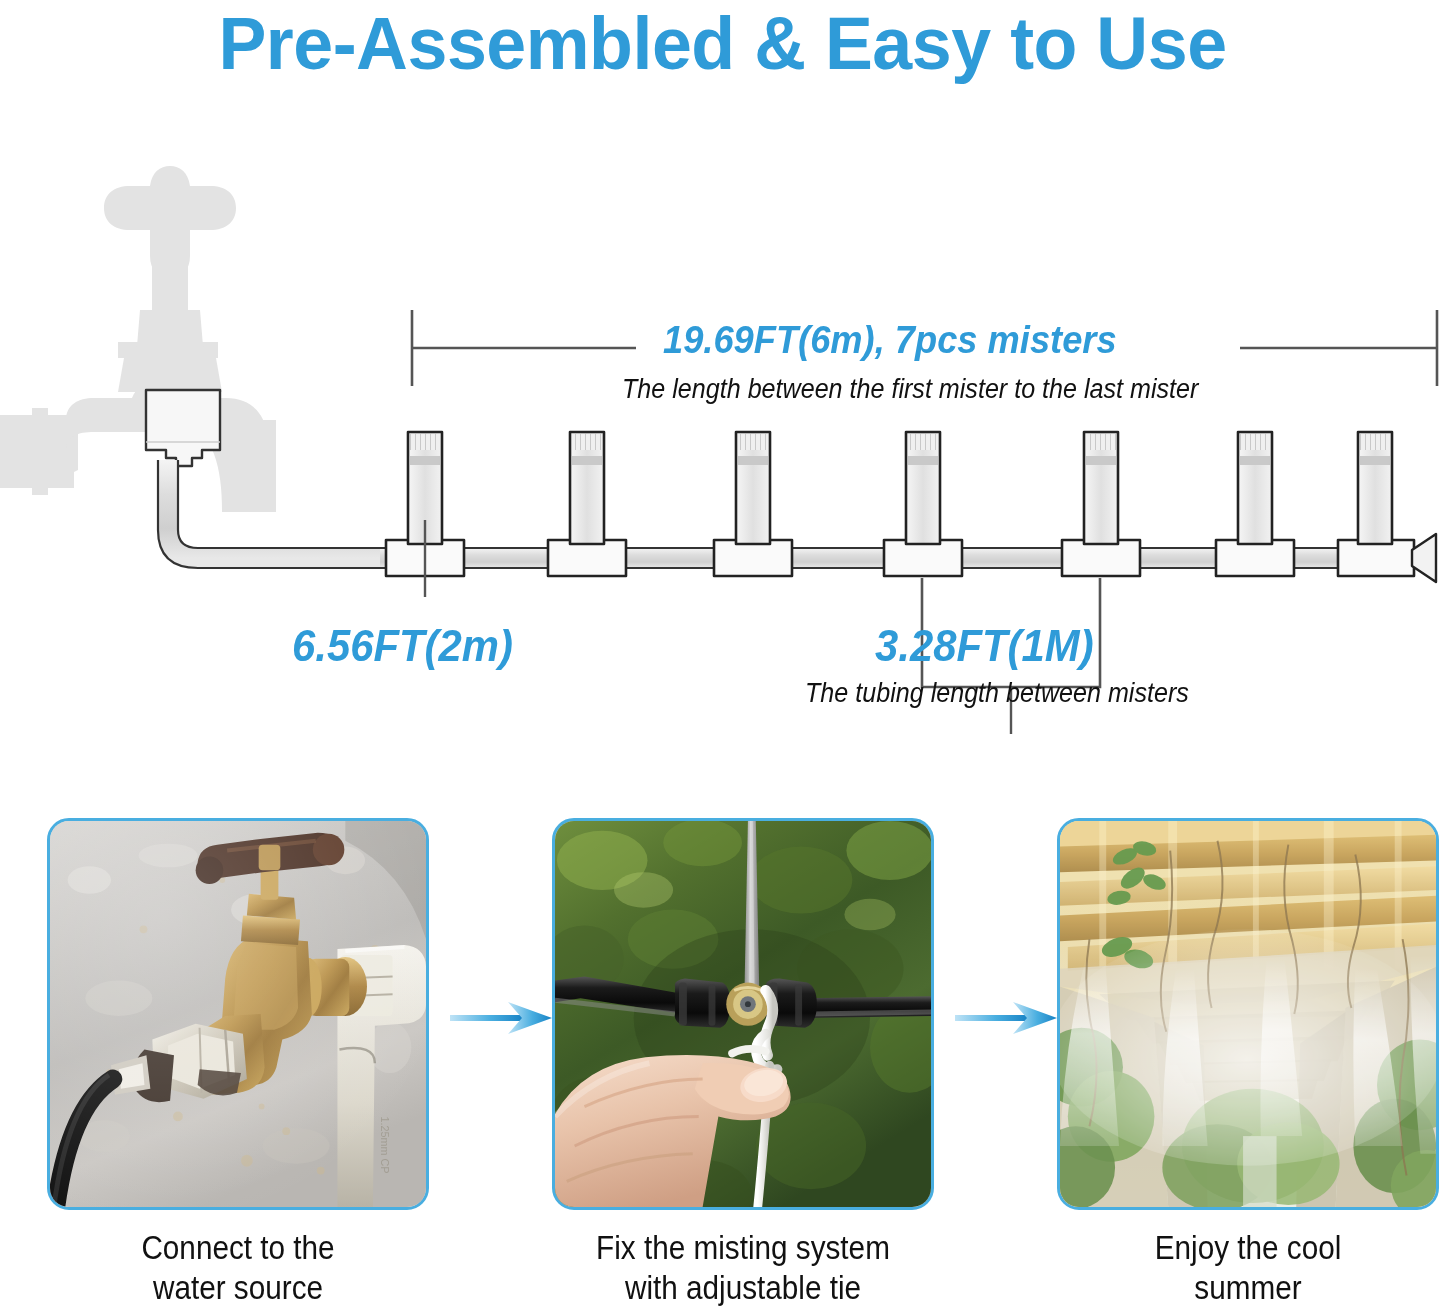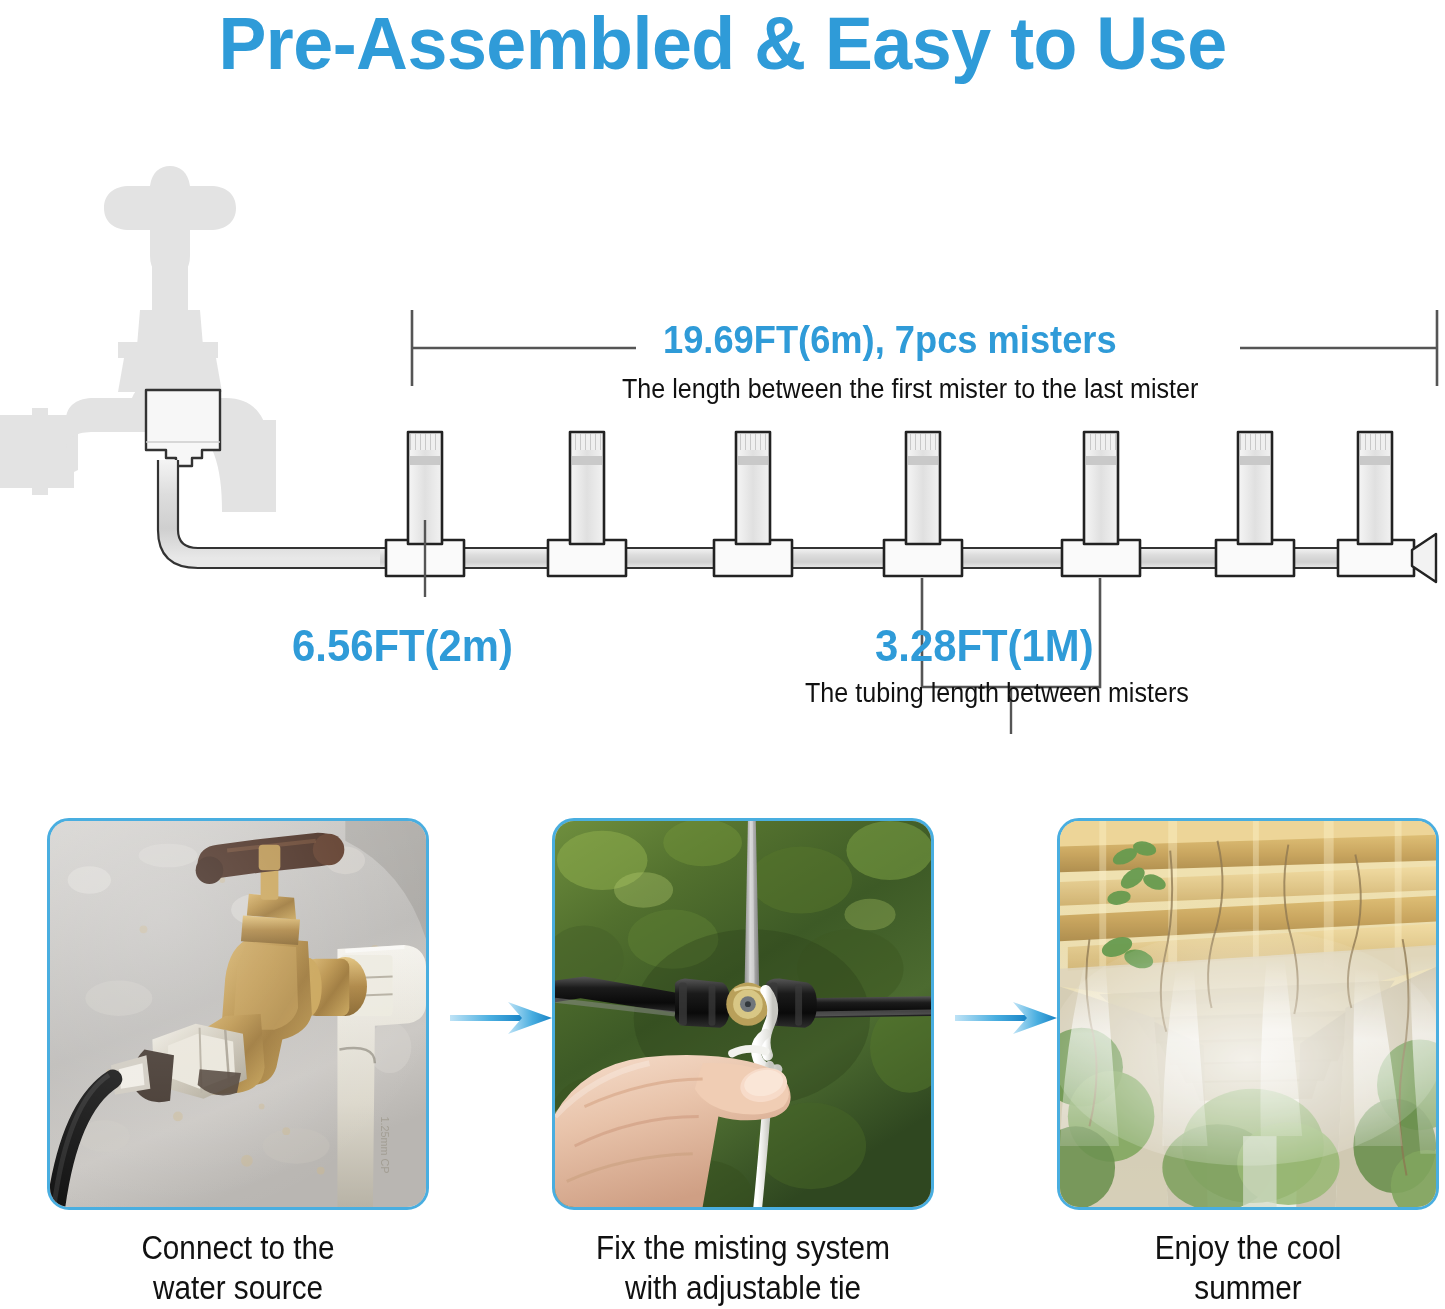--- a/index.html
+++ b/index.html
@@ -34,20 +34,21 @@
     transform-origin: center top;
   }
 
   
   #diagram {
     position: absolute;
     left: 0;
     top: 120px;
     width: 1249px;
     height: 620px;
+    font-style: italic;
   }
   #diagram-svg {
     position: absolute;
     left: 0;
     top: 0;
   }
 
   .dim-label-blue {
     position: absolute;
     font-family: "Liberation Sans", sans-serif;

